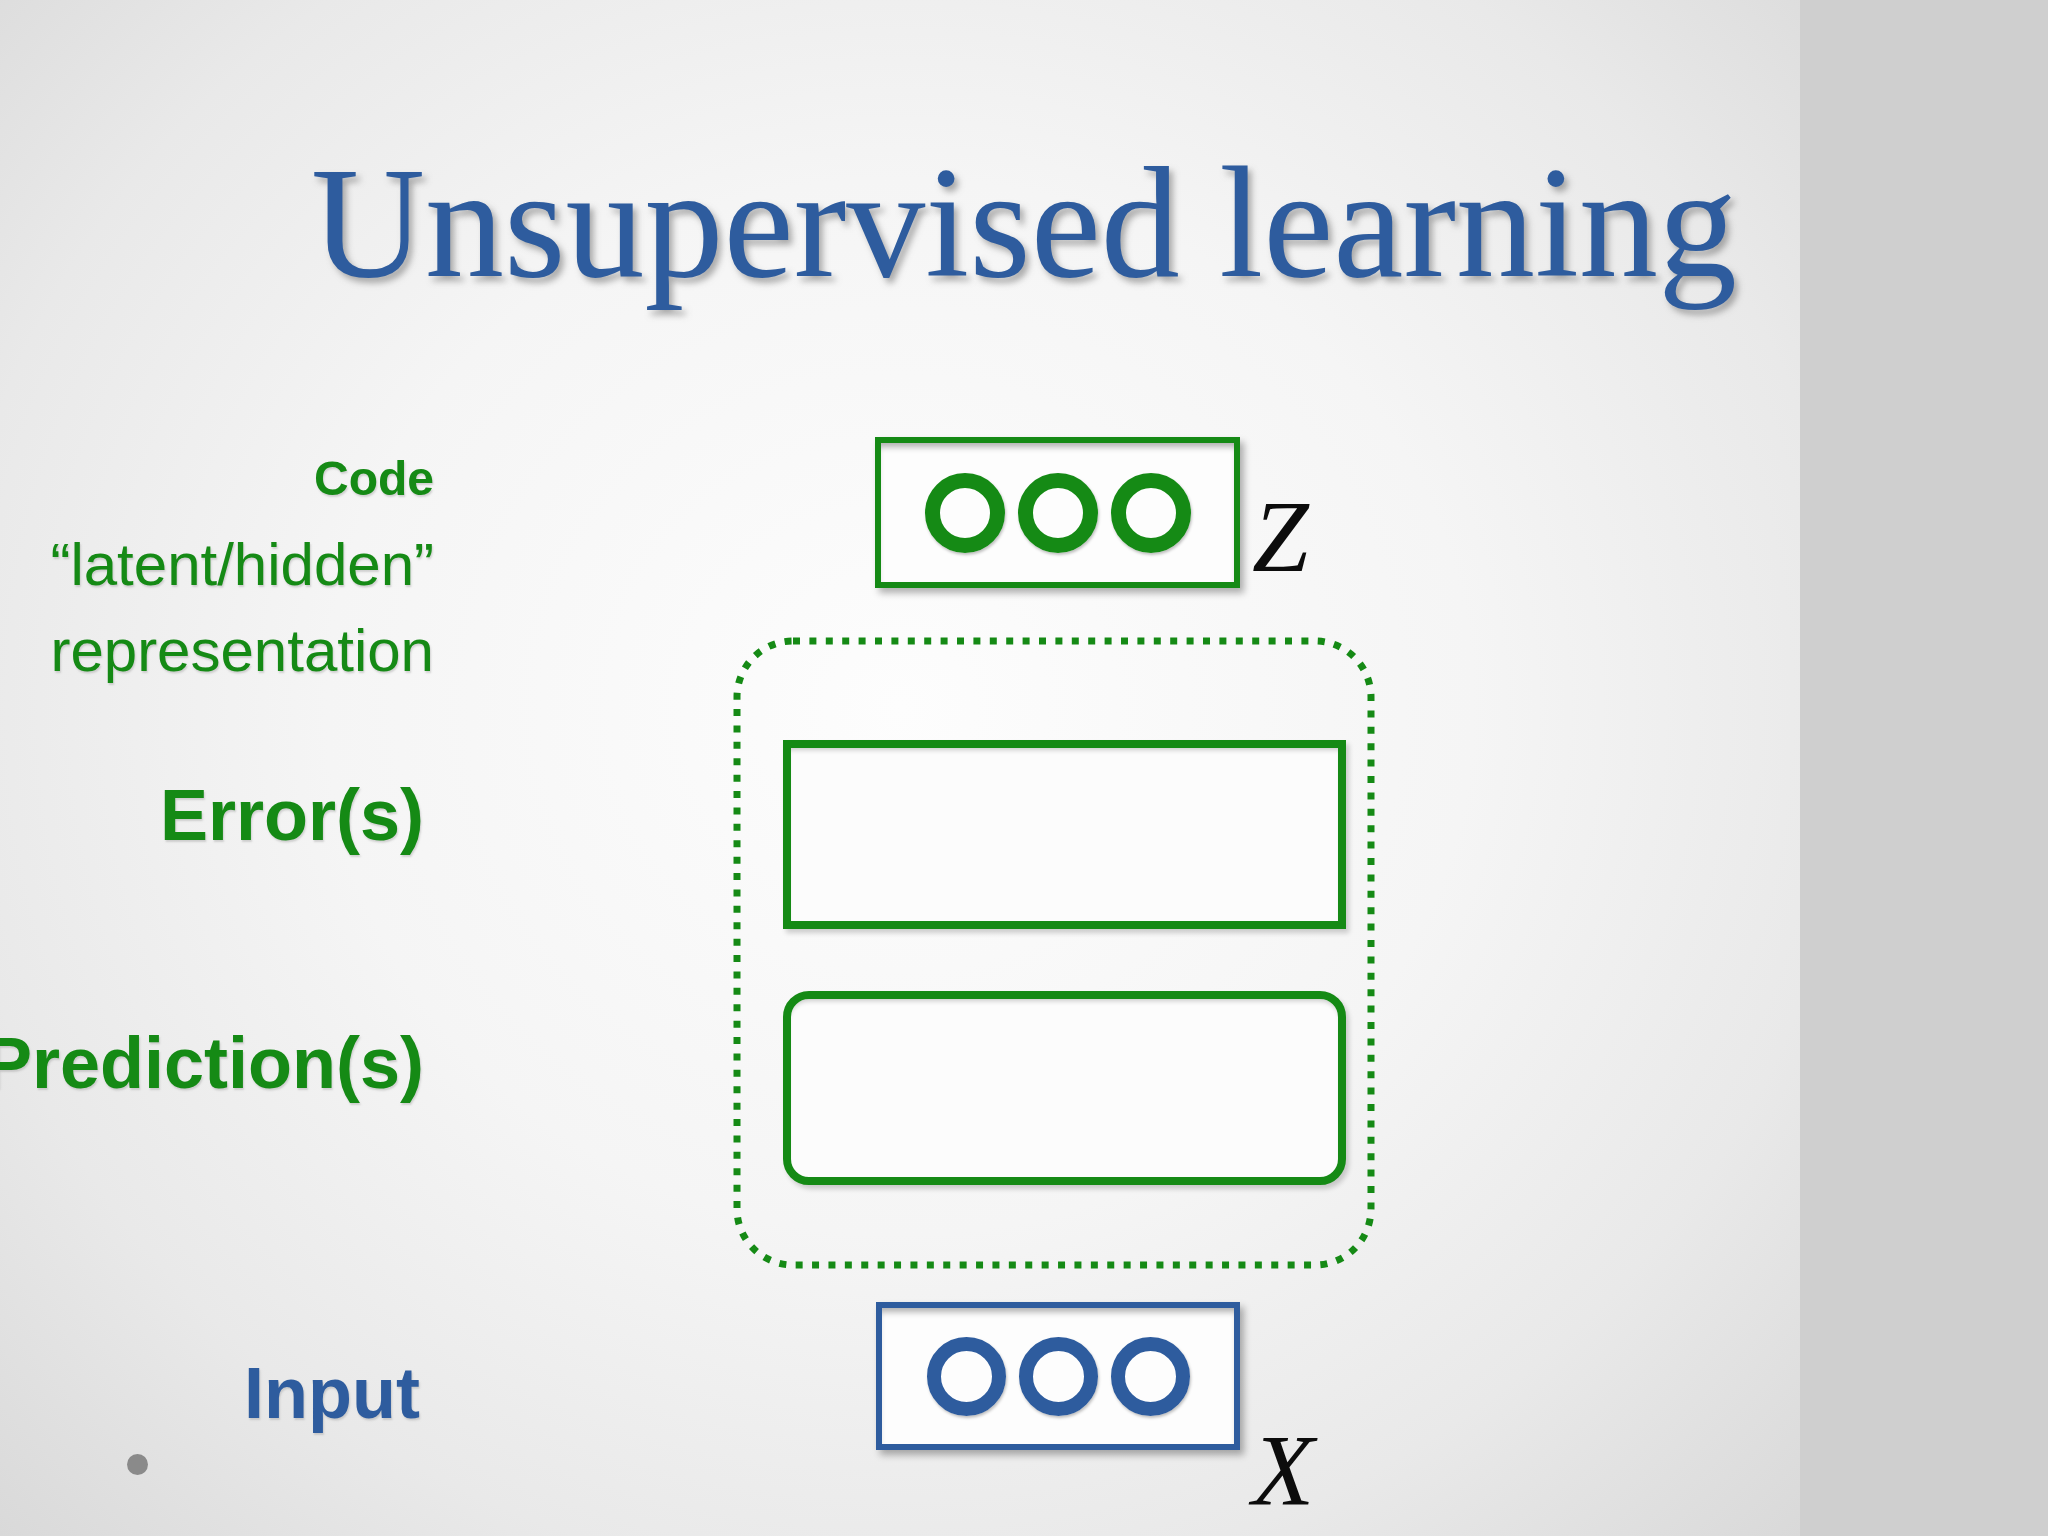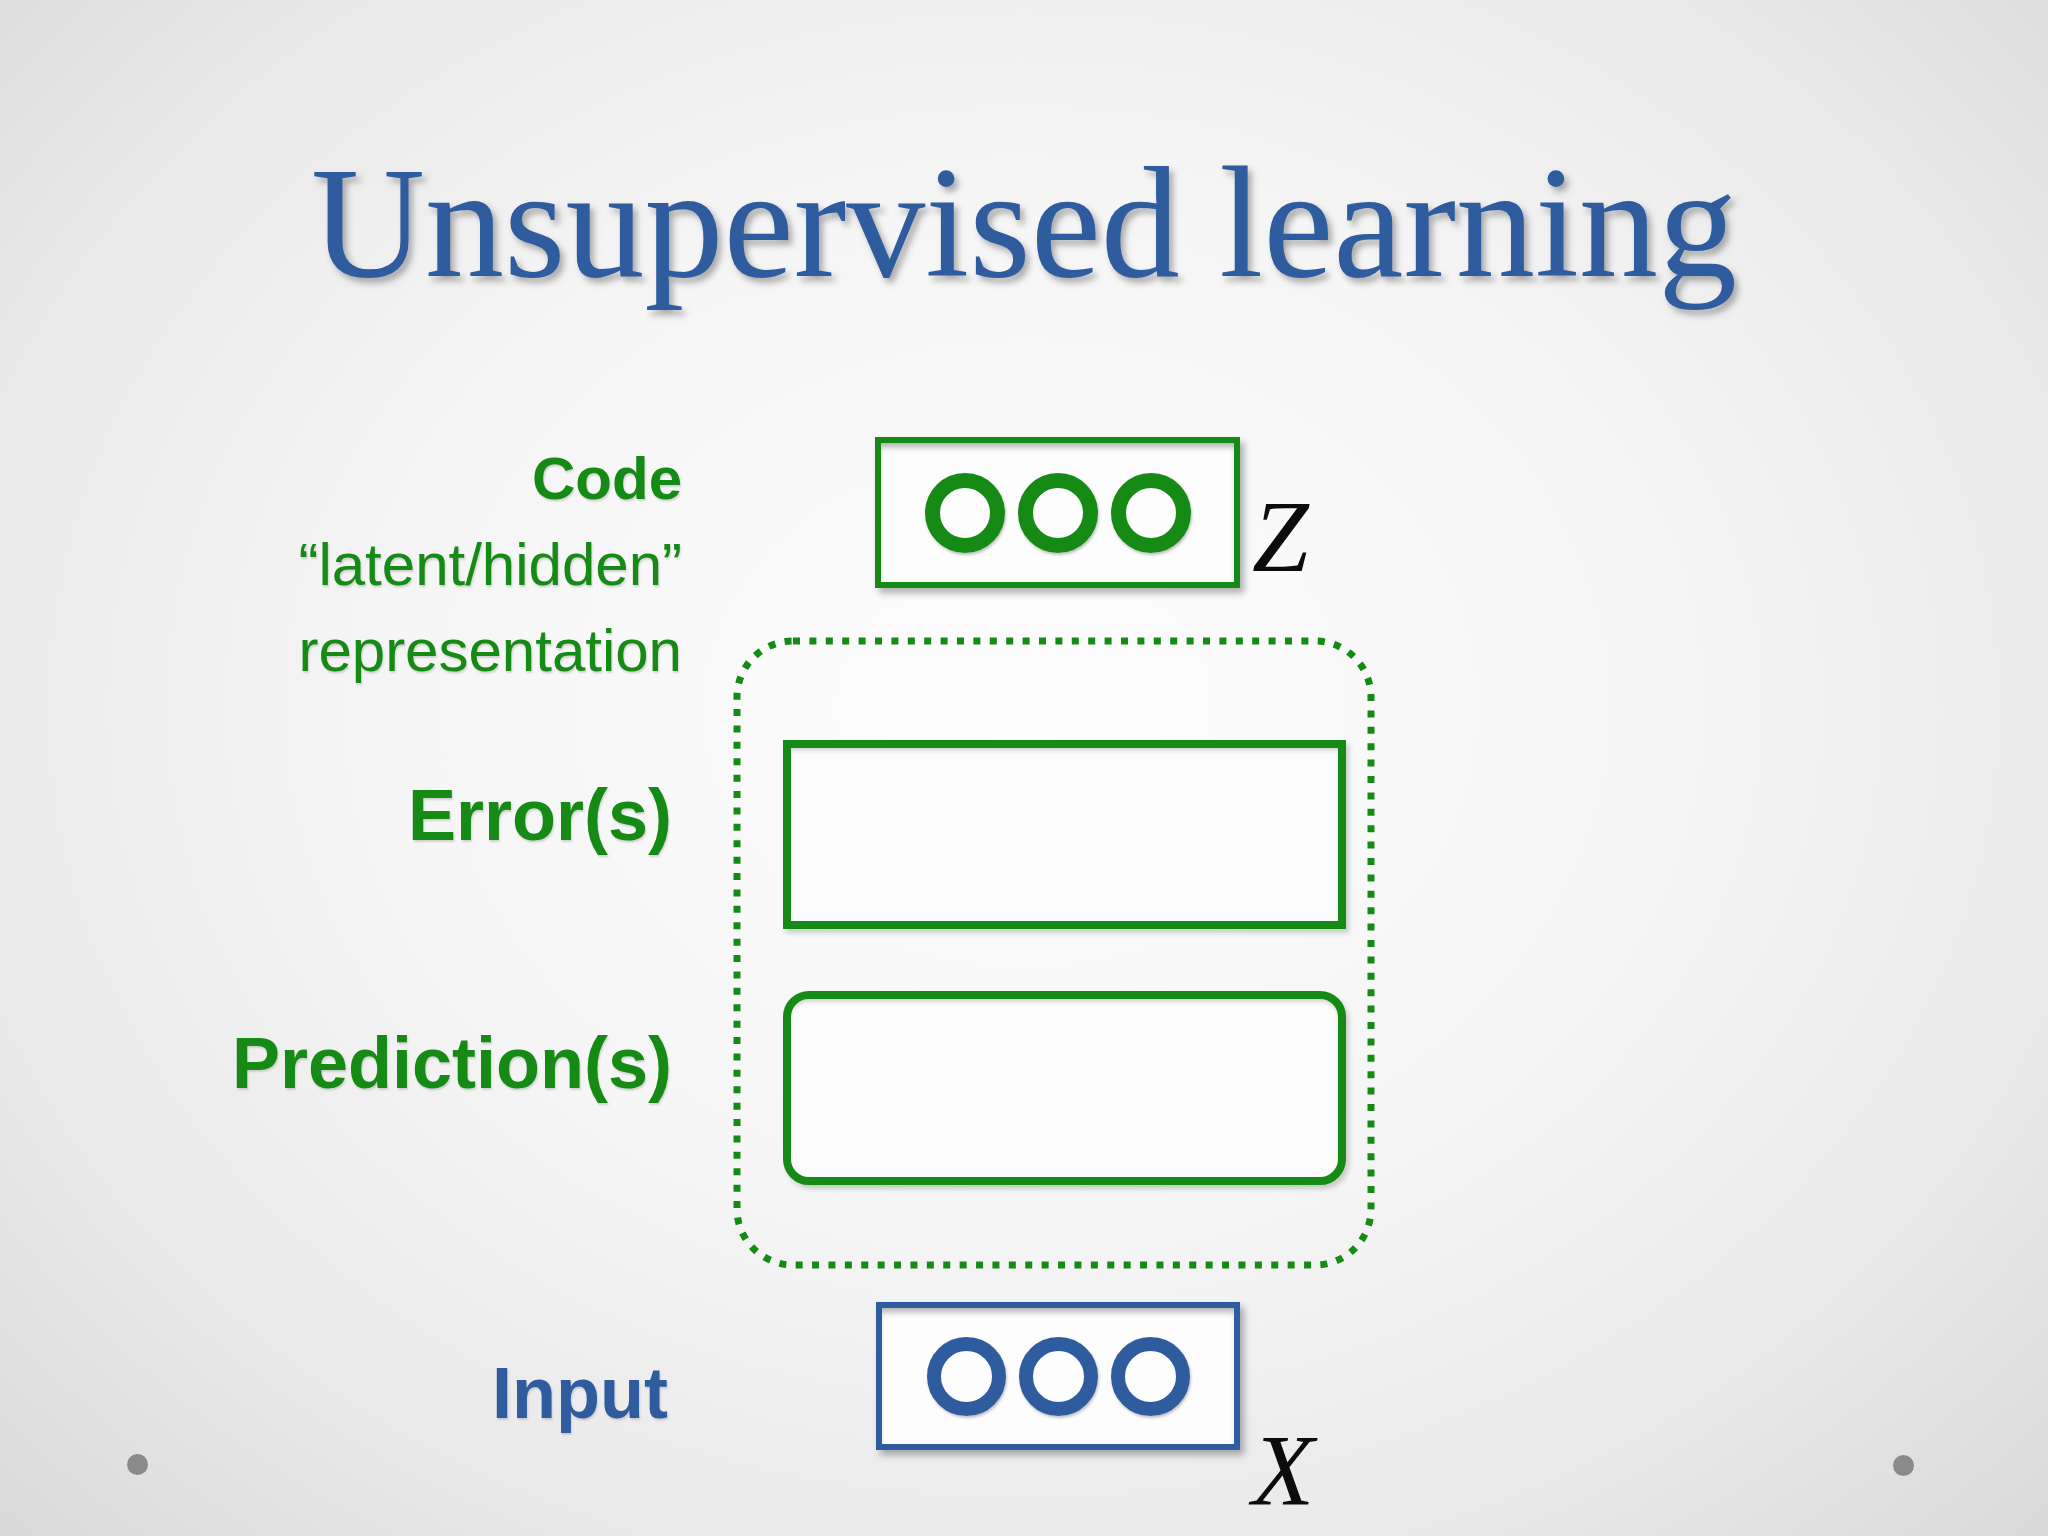--- a/index.html
+++ b/index.html
@@ -1,18 +1,18 @@
 <!DOCTYPE html>
 <html style="--title-blue: #2e5c9e; --green: #158a15; --input-blue: #2e5c9e; --dot-gray: #8a8a8a;"><head>
 <meta charset="utf-8">
 <style>
   html,body{margin:0;padding:0;background:#cfcfcf;}
   .slide{
     position:relative;
-    width:2048px;height:1536px;
+    width:1800px;height:1536px;
     overflow:hidden;
     background:radial-gradient(ellipse at 50% 46%, #fdfdfd 0%, #f5f5f5 45%, #e9e9e9 75%, #d9d9d9 100%);
     font-family:"Liberation Sans", sans-serif;
   }
   
   .title{
     position:absolute;left:0;top:128px;width:2048px;
     text-align:center;
     font-family:"Liberation Serif", serif;
     font-size:158px;line-height:190px;
@@ -22,21 +22,21 @@
   }
   
   .code-labels{
     position:absolute;top:436px;right:1366px;
     text-align:right;
     font-size:60px;line-height:86px;
     color:var(--green);
     white-space:nowrap;
     text-shadow:1px 2px 2px rgba(140,140,140,0.35);
   }
-  .code-labels .ln1{font-weight:bold;font-size:60px;}
+  .code-labels .ln1{font-weight:bold;font-size:48px;}
   .side-label{
     position:absolute;
     text-align:right;
     font-weight:bold;
     font-size:72px;line-height:84px;
     white-space:nowrap;
     text-shadow:1px 2px 2px rgba(140,140,140,0.35);
   }
   .side-label.green{color:var(--green);right:1376px;}
   .side-label.blue{color:var(--input-blue);right:1380px;margin-top:26px;}

